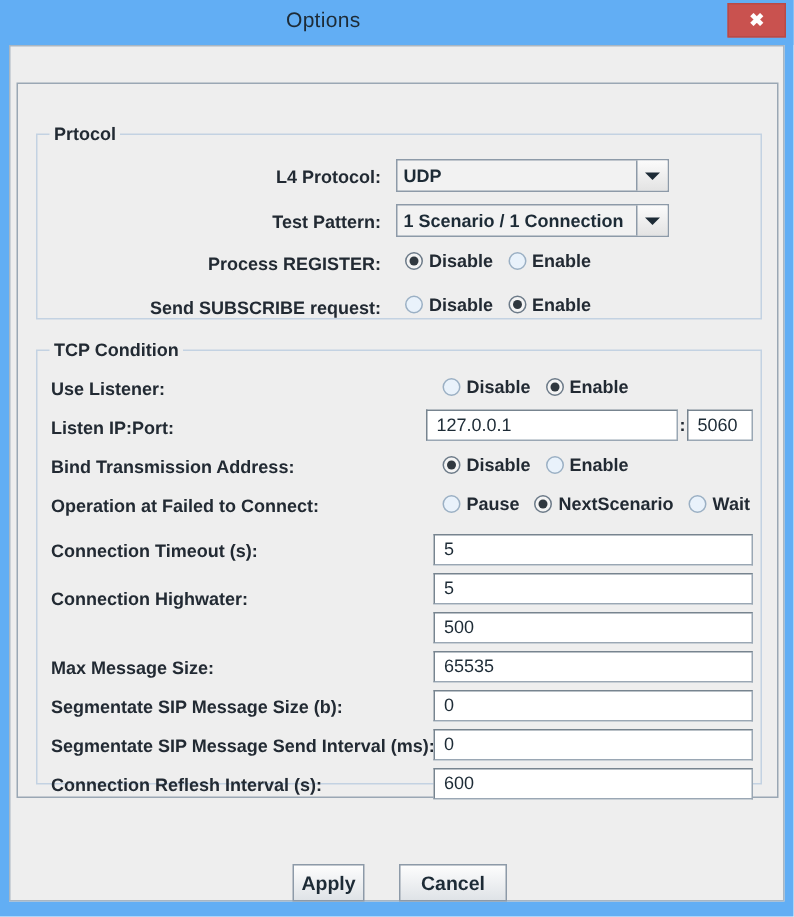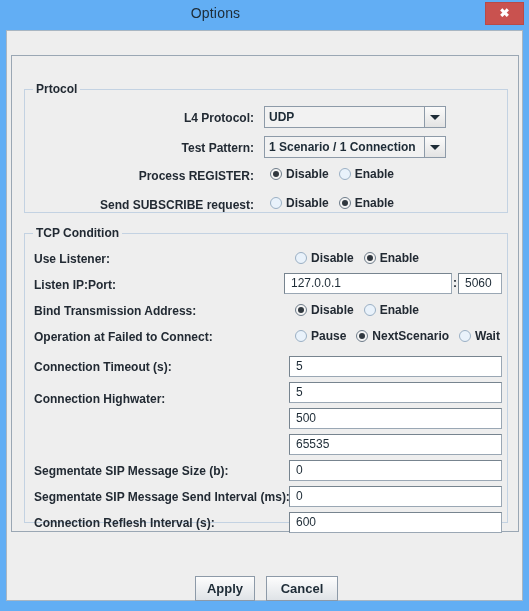--- a/index.html
+++ b/index.html
@@ -363,30 +363,31 @@
       </div>
 
       <div class="lbl" style="left:22px; top:304px;">Connection Timeout (s):</div>
       <div class="tf" style="left:277px; top:300px; width:213px;">5</div>
 
       <div class="tf" style="left:277px; top:326px; width:213px;">5</div>
 
       <div class="lbl" style="left:22px; top:336px;">Connection Highwater:</div>
       <div class="tf" style="left:277px; top:352px; width:213px;">500</div>
 
+      <div class="lbl" style="left:22px; top:382px;">Max Message Size:</div>
       <div class="tf" style="left:277px; top:378px; width:213px;">65535</div>
 
       <div class="lbl" style="left:22px; top:408px;">Segmentate SIP Message Size (b):</div>
       <div class="tf" style="left:277px; top:404px; width:213px;">0</div>
 
       <div class="lbl" style="left:22px; top:434px;">Segmentate SIP Message Send Interval (ms):</div>
       <div class="tf" style="left:277px; top:430px; width:213px;">0</div>
 
       <div class="lbl" style="left:22px; top:460px;text-align:right;">Connection Reflesh Interval (s):</div>
       <div class="tf" style="left:277px; top:456px; width:213px;">600</div>
 
     </div>
 
-    <div class="btn" style="left:188px; top:545px; width:60px;">Apply</div>
+    <div class="btn" style="left:188px; top:545px; width:48px;">Apply</div>
     <div class="btn" style="left:259px; top:545px; width:72px;">Cancel</div>
 
   </div>
 </div>
 
 </body></html>

